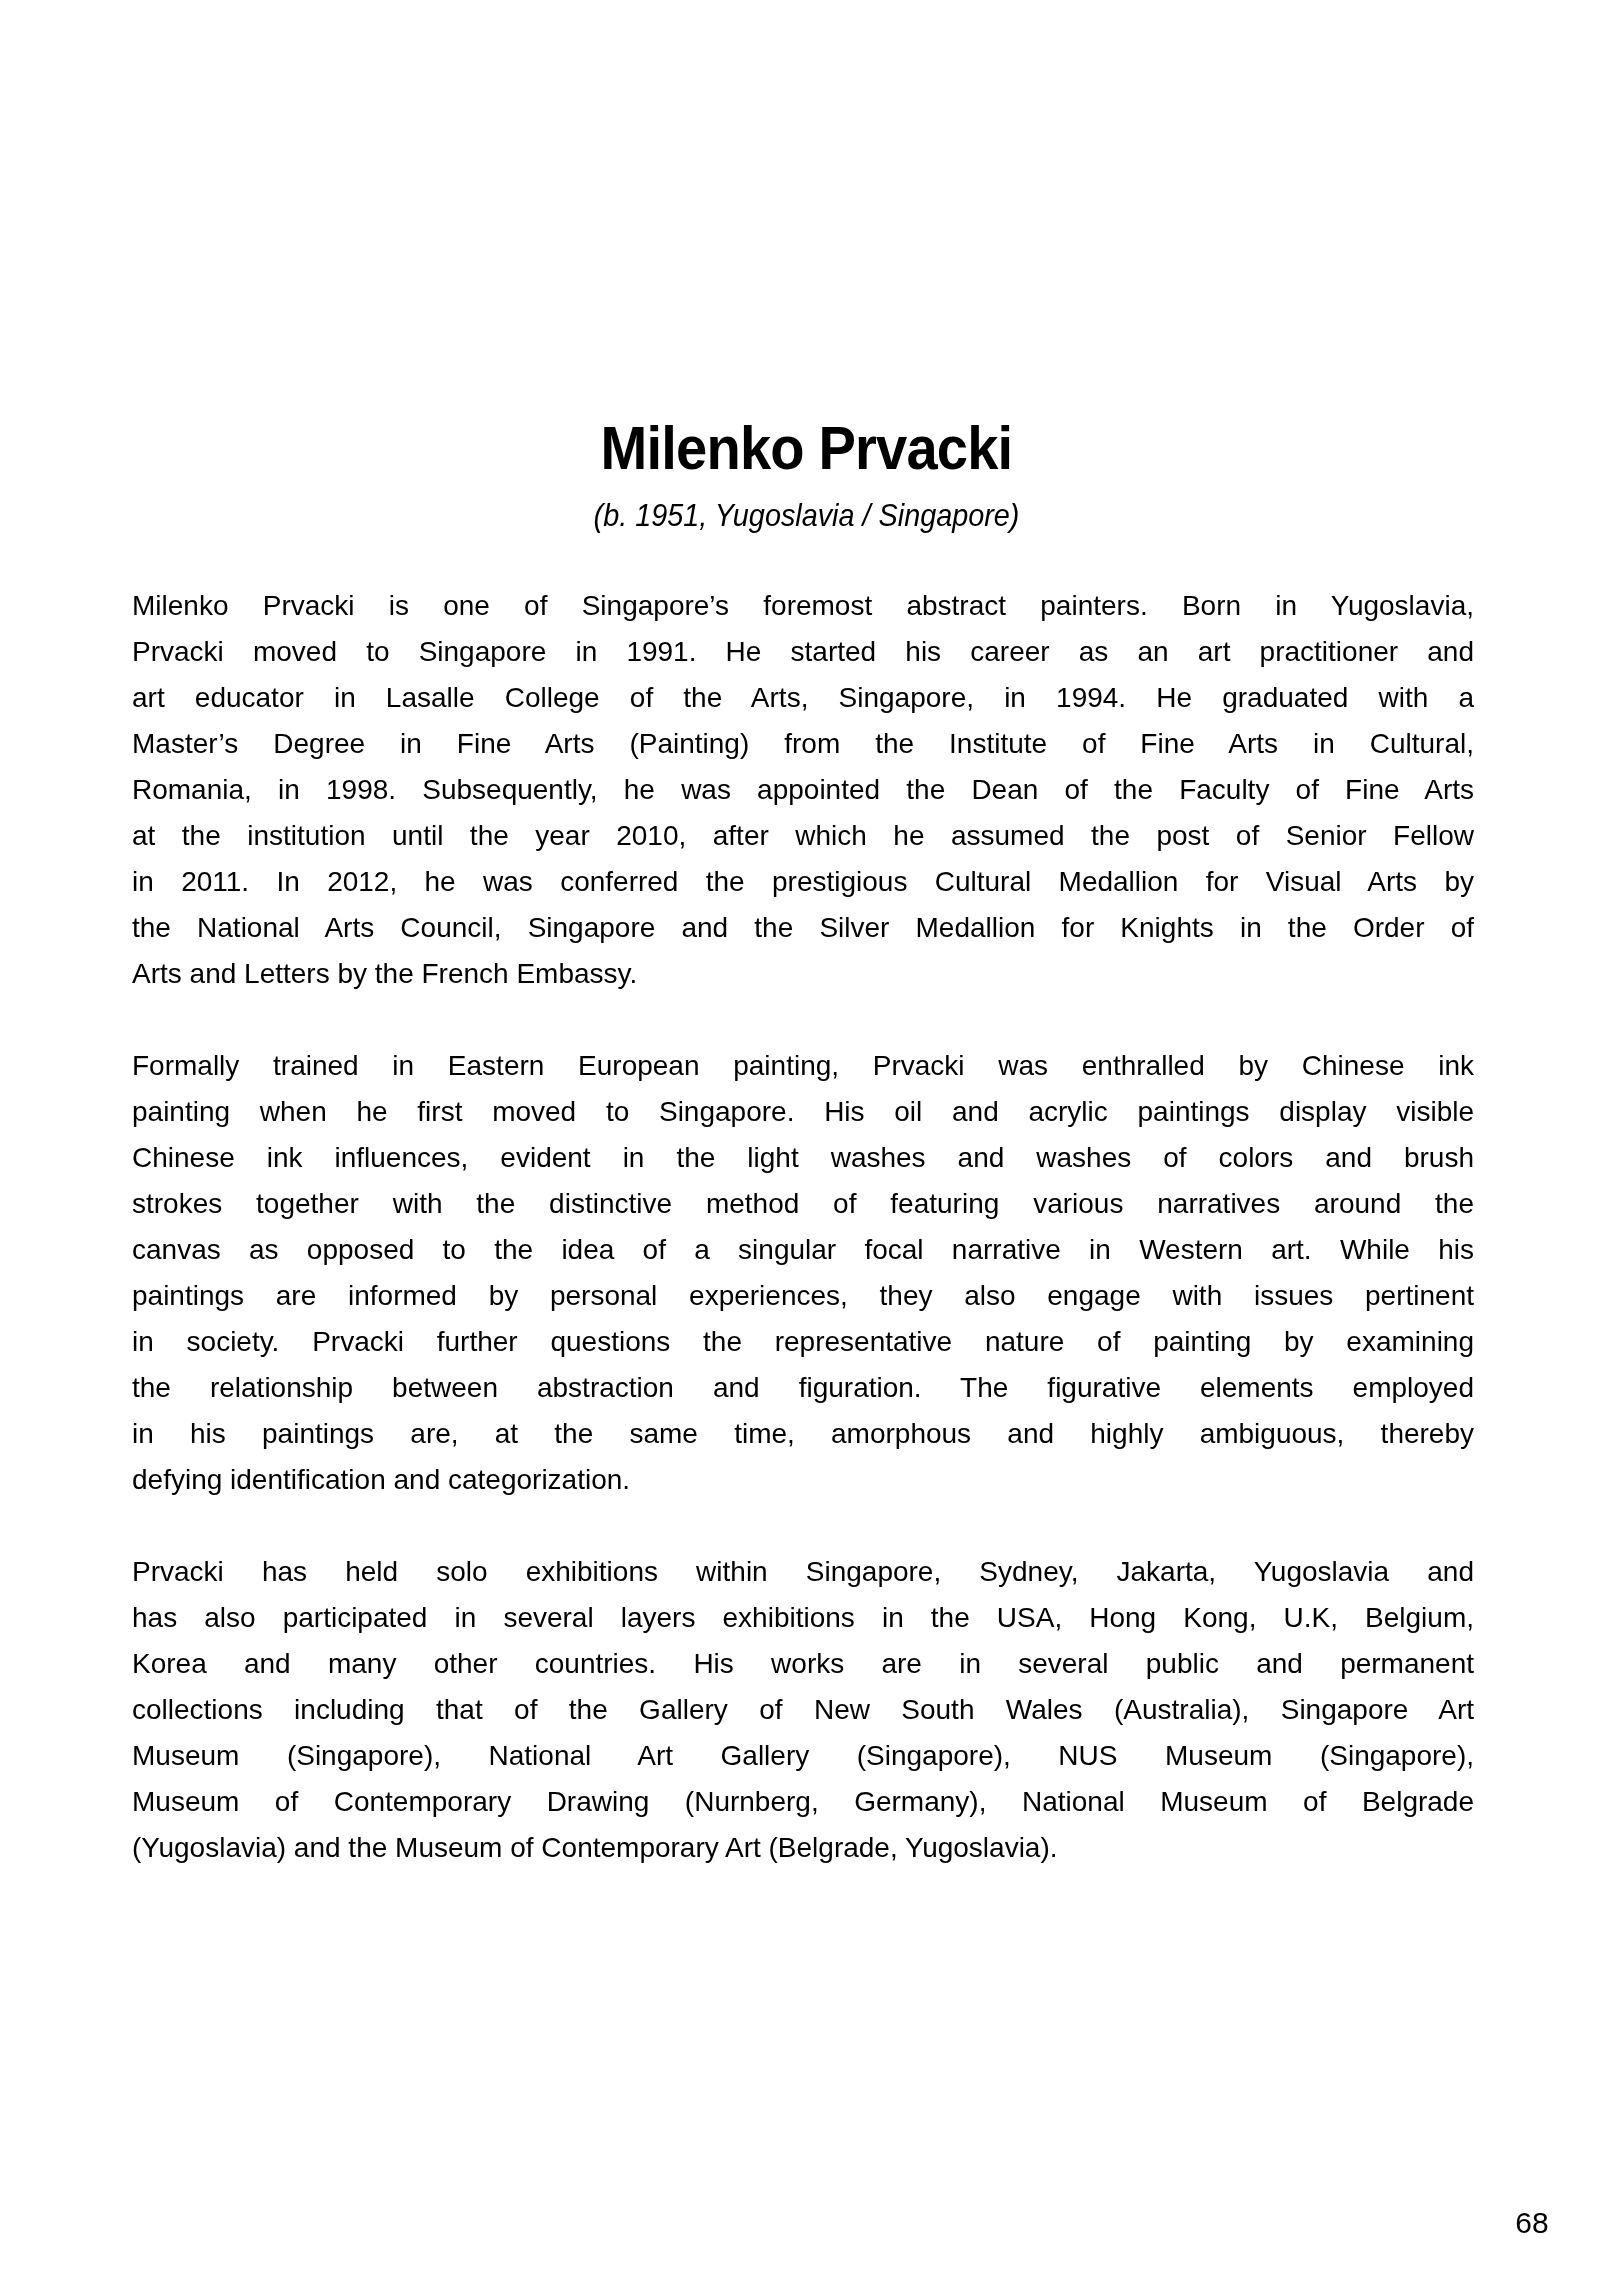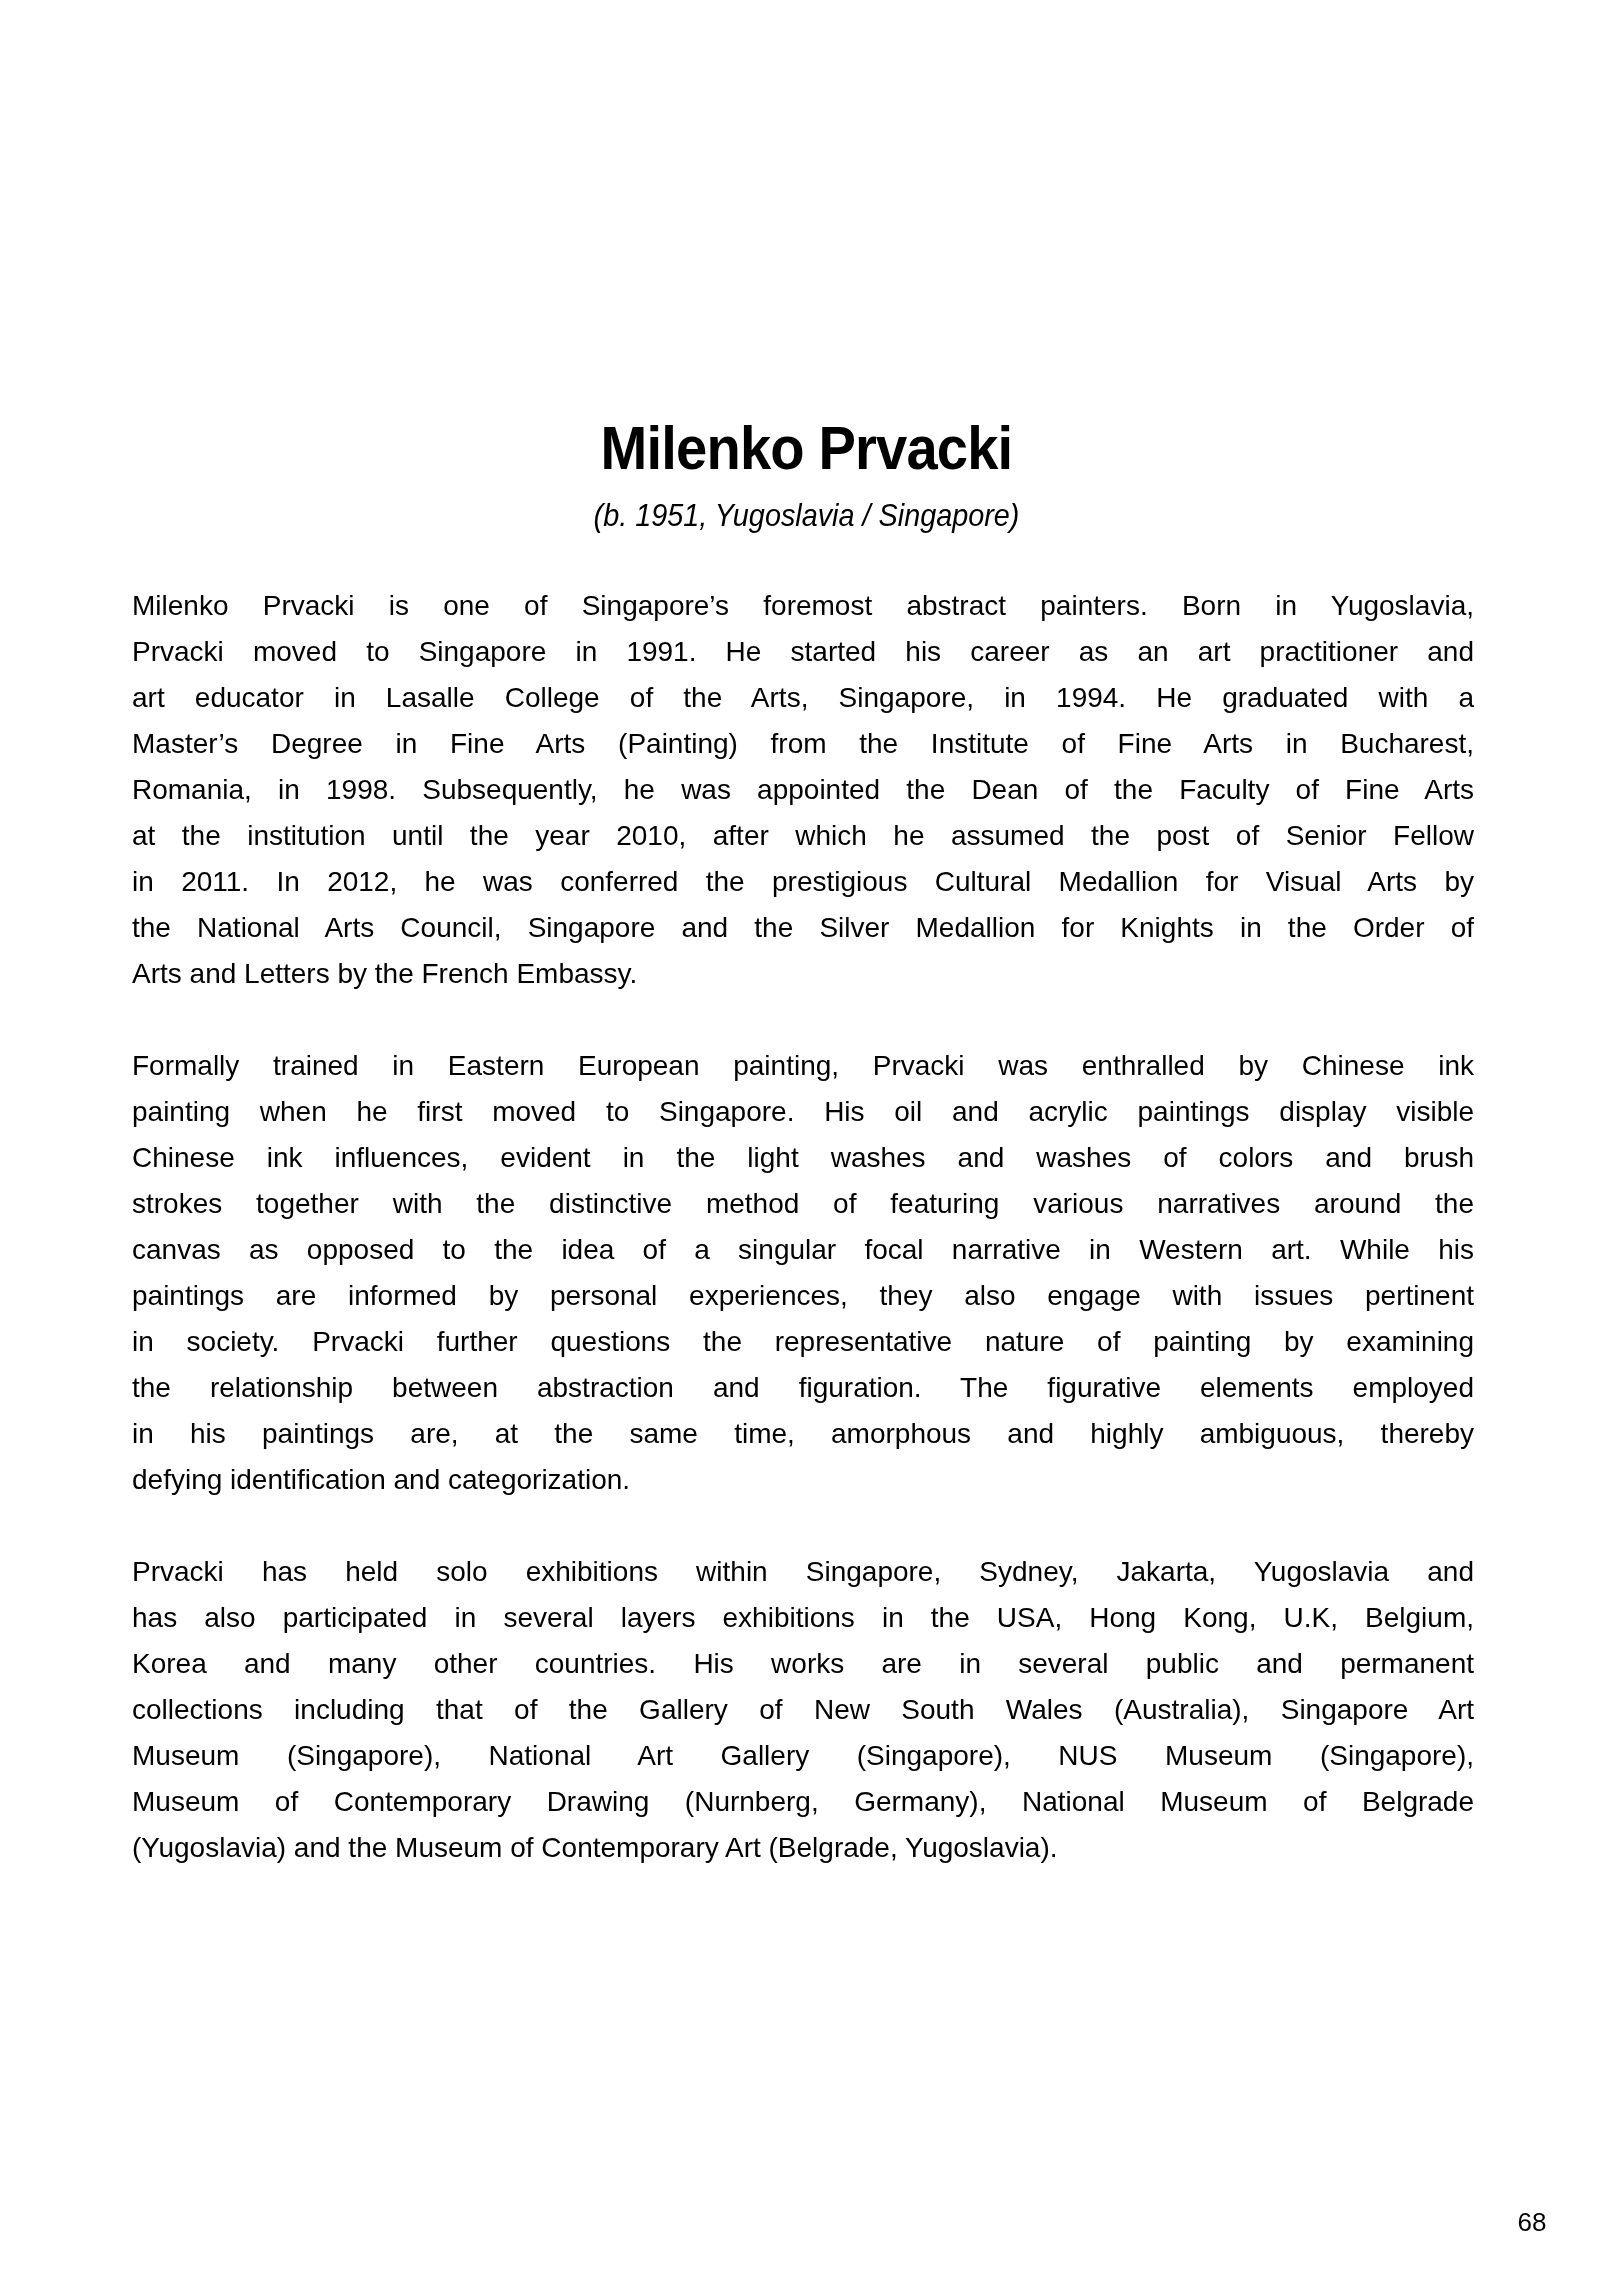--- a/index.html
+++ b/index.html
@@ -8,35 +8,35 @@
   .title { position: absolute; left: 0; width: 1613px; top: 411px; text-align: center;
            font-weight: bold; font-size: 61px; line-height: 74px; letter-spacing: -0.9px; transform: scaleX(0.92); }
   .subtitle { position: absolute; left: 0; width: 1613px; top: 495px; text-align: center;
               font-style: italic; font-size: 32px; line-height: 41px; transform: scaleX(0.9); }
   .body { position: absolute; left: 132px; width: 1342px; top: 583px; }
   .para { margin: 0 0 46px 0; }
   .line { display: block; font-size: 28px; line-height: 46px; height: 46px; white-space: nowrap;
           text-align: justify; text-align-last: justify; }
   .line.last { text-align-last: left; }
   .page-num { position: absolute; left: 1495px; width: 74px; top: 2206px; text-align: center;
-              font-size: 26px; line-height: 33px; }
+              font-size: 30px; line-height: 33px; }
 </style>
 </head>
 <body>
 
 <div>
   <h1 class="title" style="margin:0;">Milenko Prvacki</h1>
   <div class="subtitle">(b. 1951, Yugoslavia / Singapore)</div>
 
   <div class="body">
     <p class="para">
       <span class="line" style="white-space: normal; word-spacing: 0px;">Milenko Prvacki is one of Singapore’s foremost abstract painters. Born in Yugoslavia,</span>
       <span class="line" style="white-space: normal; word-spacing: 0px;">Prvacki moved to Singapore in 1991. He started his career as an art practitioner and</span>
       <span class="line" style="white-space: normal; word-spacing: 0px;">art educator in Lasalle College of the Arts, Singapore, in 1994. He graduated with a</span>
-      <span class="line" style="white-space: normal; word-spacing: 0px;">Master’s Degree in Fine Arts (Painting) from the Institute of Fine Arts in Bucharest,</span>
+      <span class="line" style="white-space: normal; word-spacing: 0px;">Master’s Degree in Fine Arts (Painting) from the Institute of Fine Arts in Cultural,</span>
       <span class="line" style="white-space: normal; word-spacing: 0px;">Romania, in 1998. Subsequently, he was appointed the Dean of the Faculty of Fine Arts</span>
       <span class="line" style="white-space: normal; word-spacing: 0px;">at the institution until the year 2010, after which he assumed the post of Senior Fellow</span>
       <span class="line" style="white-space: normal; word-spacing: 0px;">in 2011. In 2012, he was conferred the prestigious Cultural Medallion for Visual Arts by</span>
       <span class="line" style="white-space: normal; word-spacing: 0px;">the National Arts Council, Singapore and the Silver Medallion for Knights in the Order of</span>
       <span class="line last" style="white-space: nowrap;">Arts and Letters by the French Embassy.</span>
     </p>
     <p class="para">
       <span class="line" style="white-space: normal; word-spacing: 0px;">Formally trained in Eastern European painting, Prvacki was enthralled by Chinese ink</span>
       <span class="line" style="white-space: normal; word-spacing: 0px;">painting when he first moved to Singapore. His oil and acrylic paintings display visible</span>
       <span class="line" style="white-space: normal; word-spacing: 0px;">Chinese ink influences, evident in the light washes and washes of colors and brush</span>

